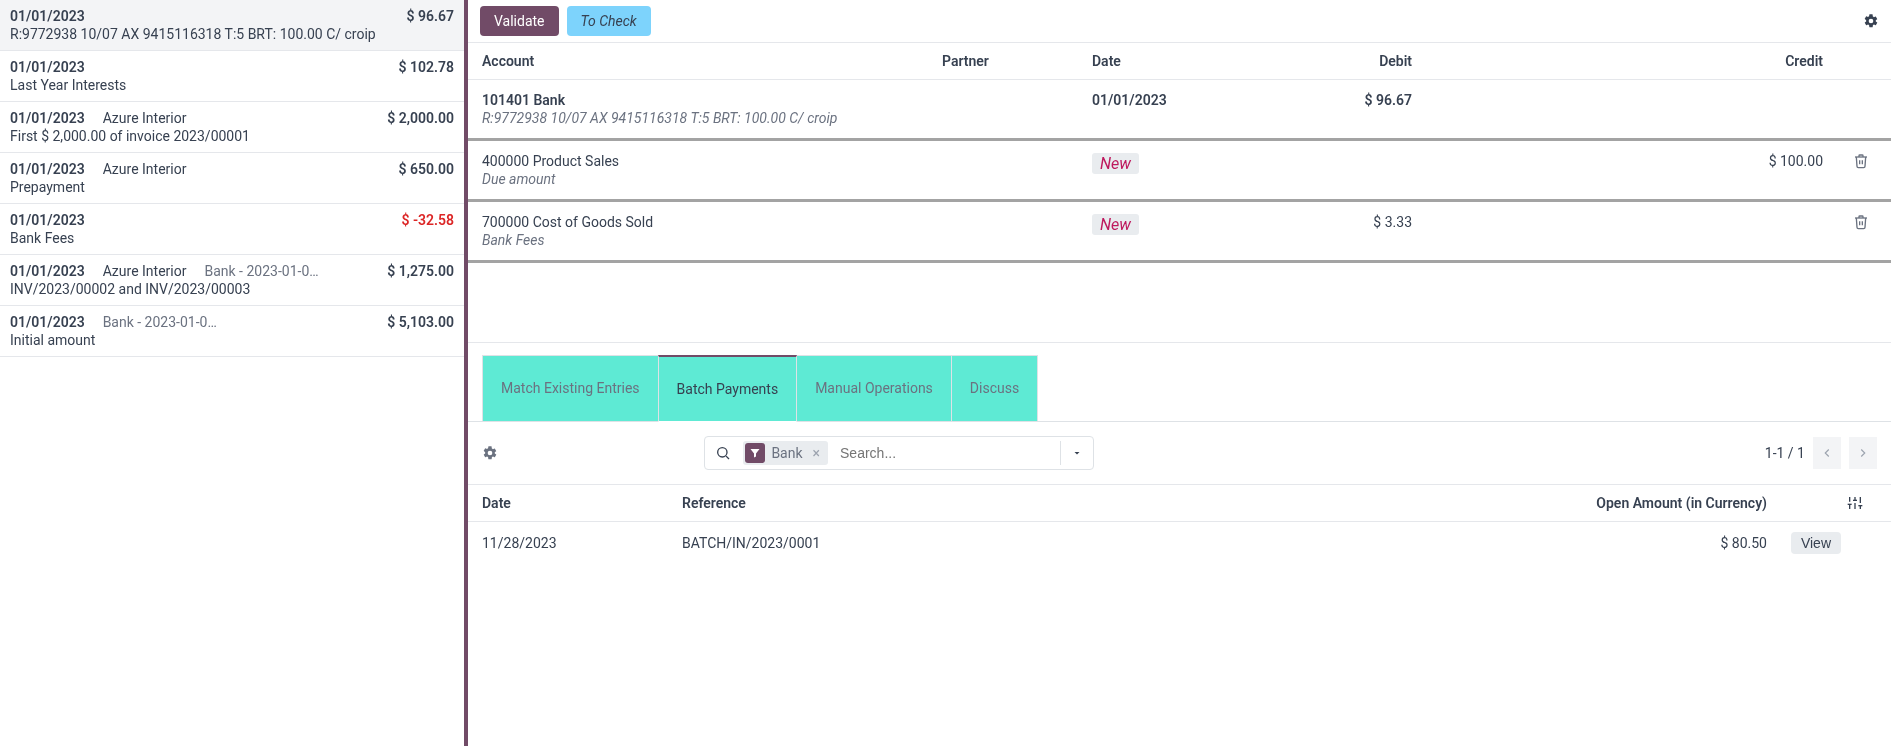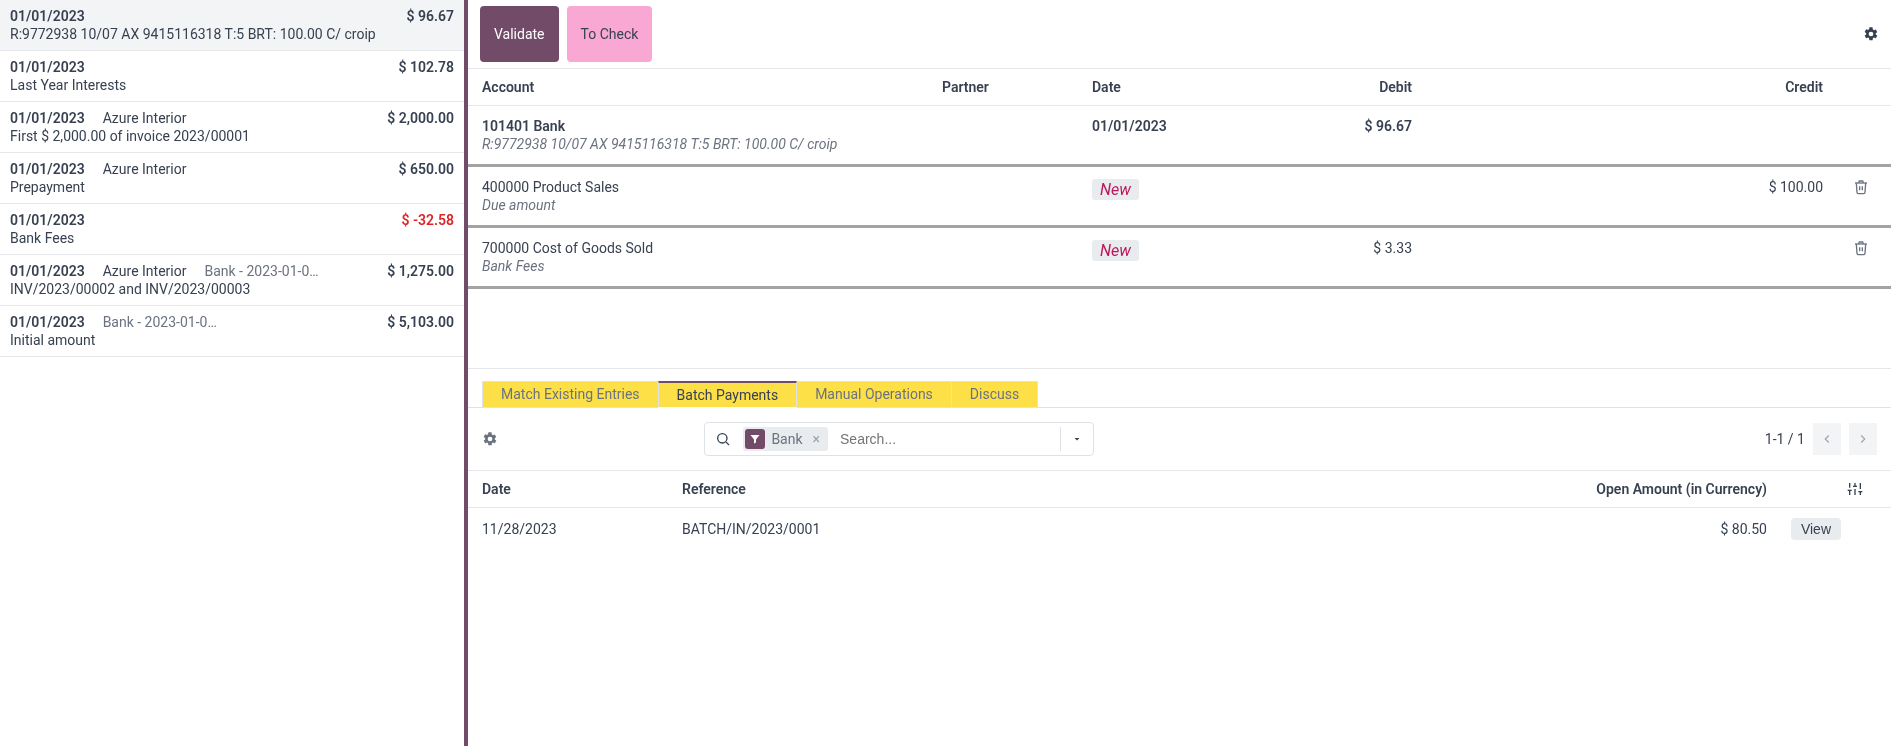--- a/index.html
+++ b/index.html
@@ -88,35 +88,36 @@
 .toolbar {
   display: flex;
   align-items: center;
   padding: 6px 12px;
   border-bottom: 1px solid #e5e7eb;
 }
 
 .btn {
   border: none;
   border-radius: 4px;
-  padding: 20px 14px;
+  padding: 7px 14px;
   font-size: 14px;
   cursor: pointer;
   font-family: inherit;
 }
 
 .btn-primary {
   background: #714b67;
   color: #ffffff;
 }
 
 .btn-secondary {
-  background: #f9a8d4;
+  background: #7dd3fc;
   color: #374151;
   margin-left: 8px;
+  font-style: italic;
 }
 
 .gear-right {
   margin-left: auto;
   color: #374151;
   cursor: pointer;
 }
 
 .lines-table {
   width: 100%;
@@ -179,23 +180,23 @@
   border-bottom: 1px solid #e5e7eb;
 }
 
 
 .tabs {
   display: flex;
   margin: 12px 14px 0 14px;
 }
 
 .tab {
-  padding: 4px 18px;
+  padding: 24px 18px;
   border: 1px solid #dee2e6;
-  background: #fde047;
+  background: #5eead4;
   color: #6b7280;
   cursor: pointer;
   margin-left: -1px;
 }
 
 .tab:first-child {
   margin-left: 0;
 }
 
 .tab.active {

